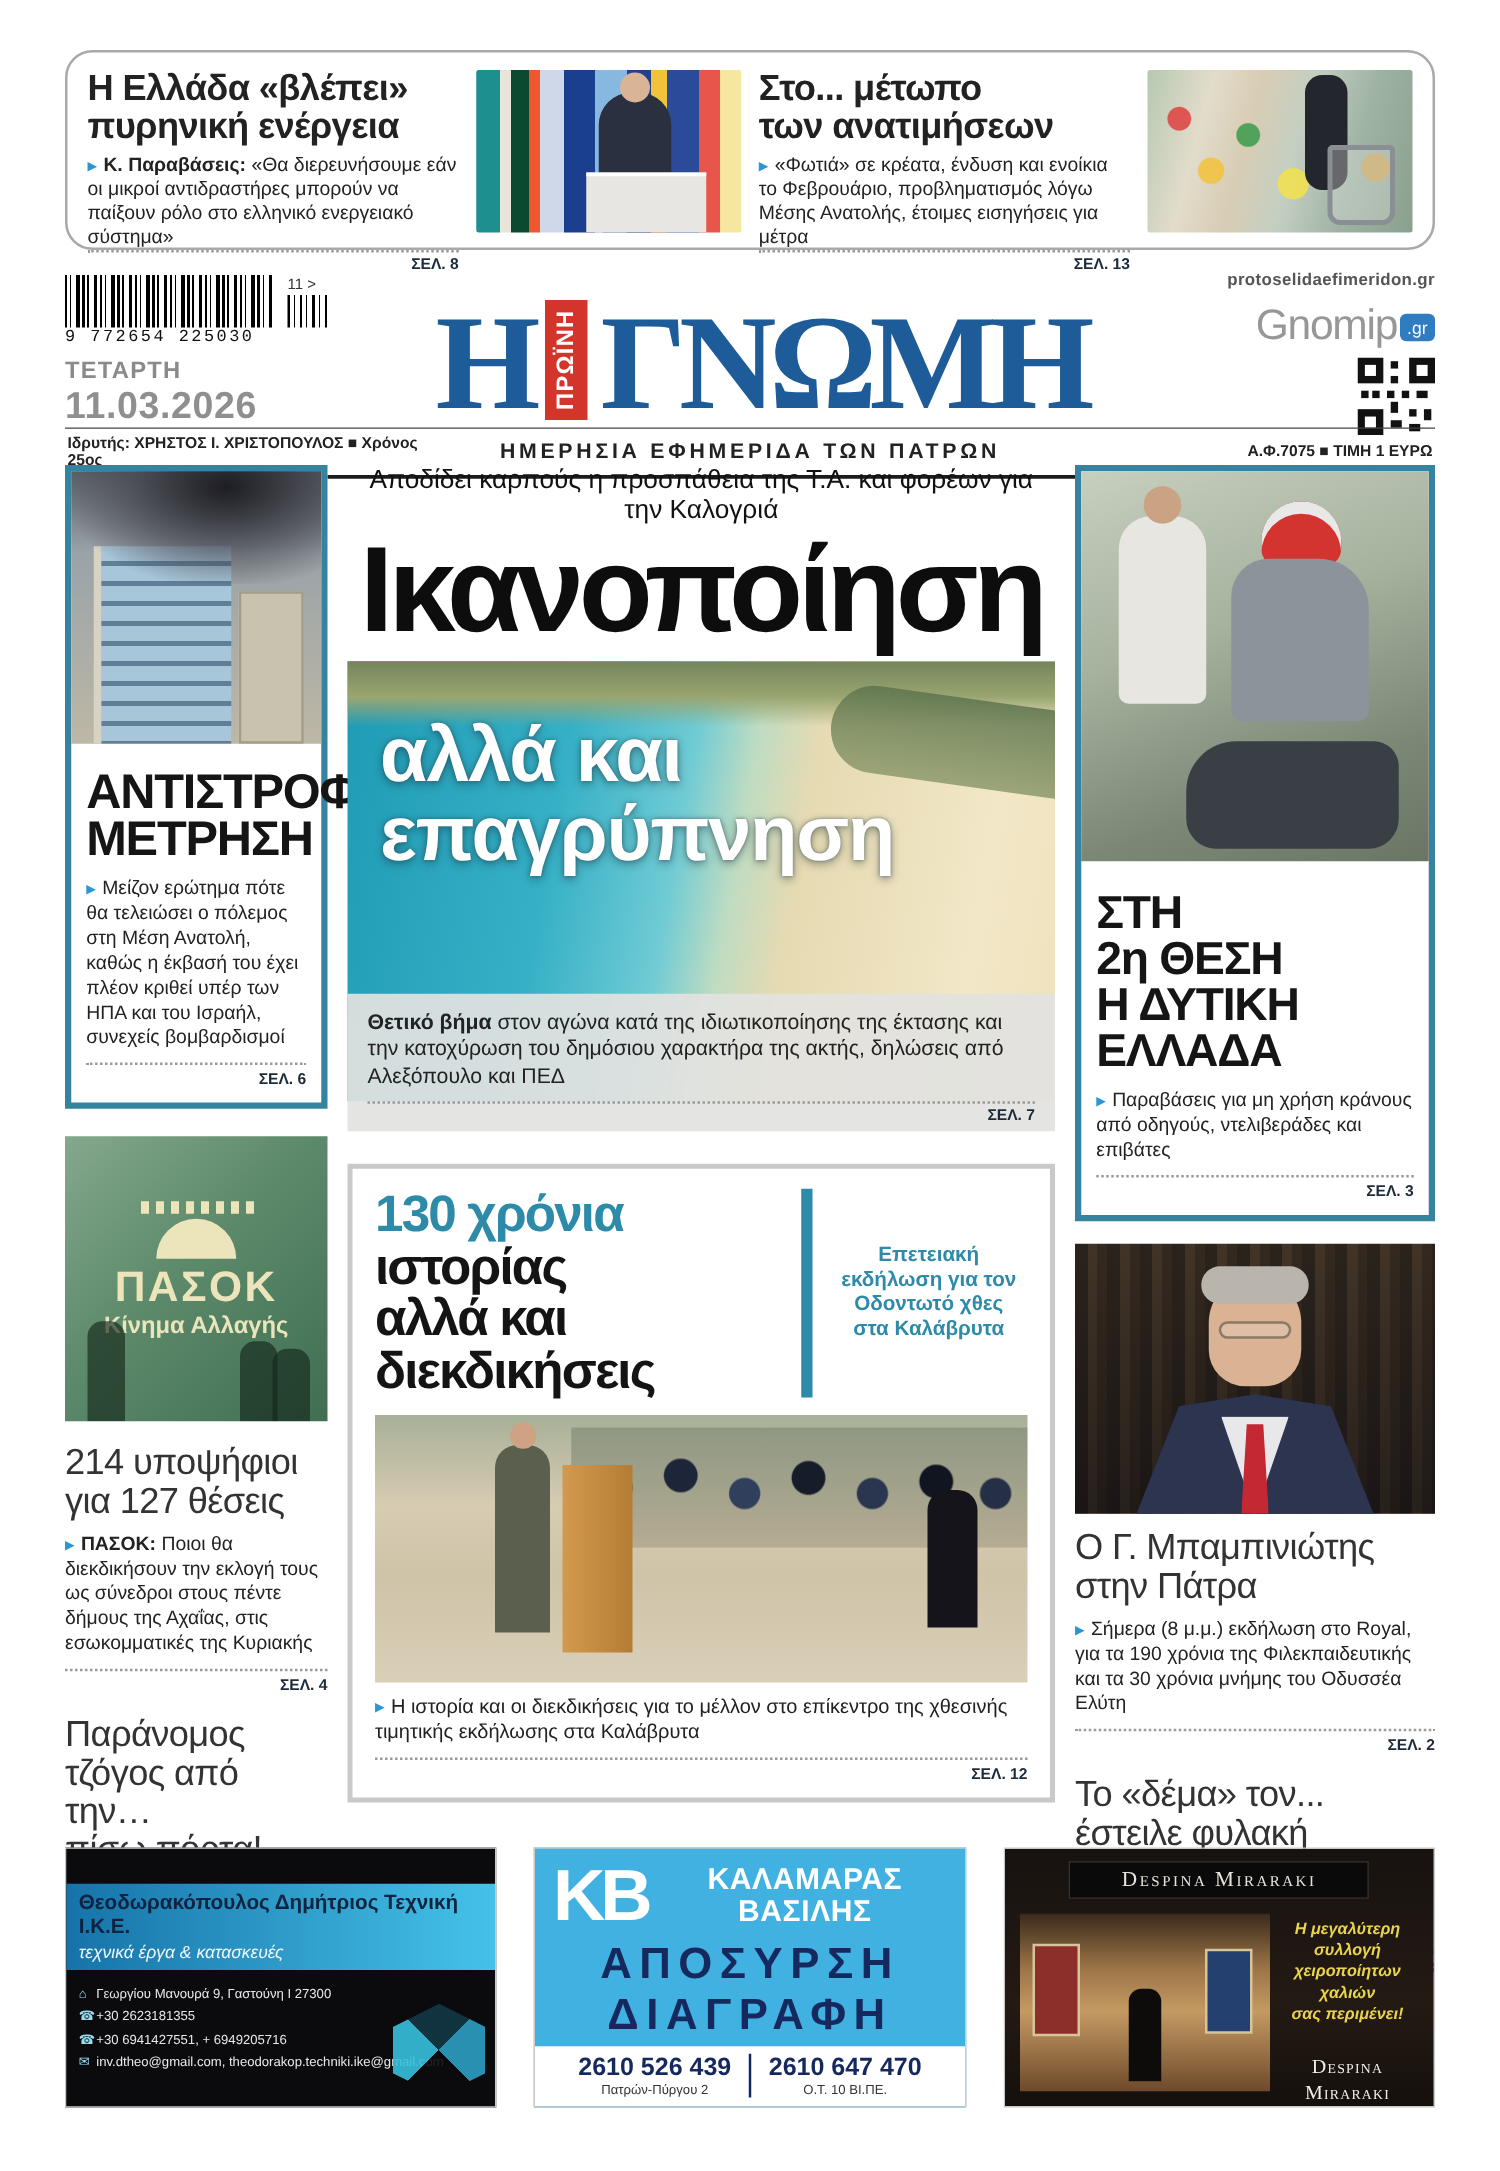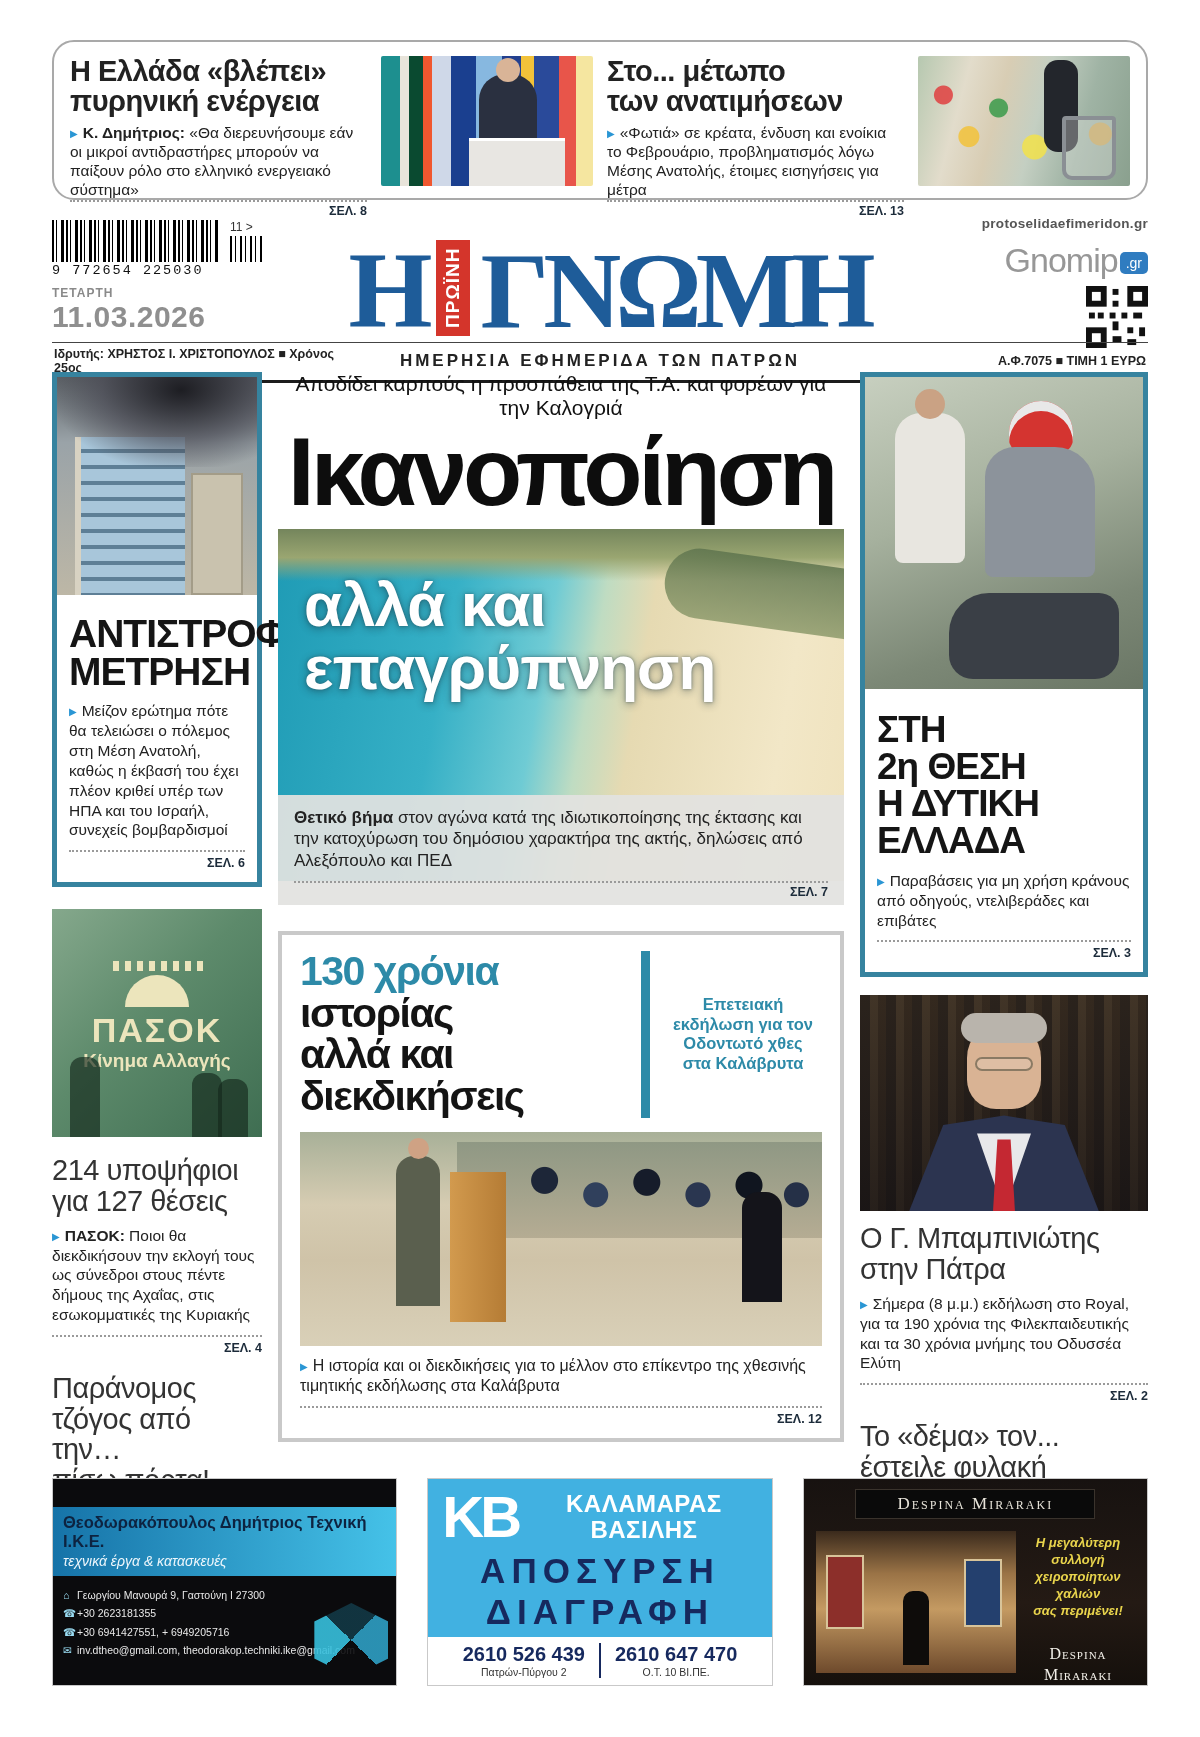--- a/index.html
+++ b/index.html
@@ -34,21 +34,21 @@
   .masthead { position:absolute; left:52px; top:214px; width:1096px; height:126px; display:flex; }
   .mh-left { width:248px; padding-top:6px; }
   .barcode-row { display:flex; align-items:flex-start; gap:10px; }
   .barcode { width:168px; height:42px;
     background:repeating-linear-gradient(90deg,#000 0 2px,#fff 2px 4px,#000 4px 5px,#fff 5px 9px,#000 9px 12px,#fff 12px 14px); }
   .barcode-num { font-family:"Liberation Mono", monospace; font-size:13.5px; color:#111; letter-spacing:2px; margin-top:1px; }
   .mini-code { text-align:left; }
   .mini-code .num { font-size:12px; color:#333; }
   .mini-bars { width:34px; height:26px; margin-top:2px;
     background:repeating-linear-gradient(90deg,#000 0 2px,#fff 2px 5px,#000 5px 6px,#fff 6px 10px); }
-  .day { font-size:12px; font-weight:700; color:#8a8a8a; letter-spacing:1px; margin-top:8px; }
+  .day { font-size:19px; font-weight:700; color:#8a8a8a; letter-spacing:1px; margin-top:8px; }
   .date { font-size:30px; font-weight:700; color:#8f8f8f; letter-spacing:0.5px; }
   .logo { flex:1; display:flex; align-items:flex-end; justify-content:center; gap:10px; padding-bottom:4px; }
   .logo-letter { font-family:"Liberation Serif", serif; font-weight:700; color:#1e5c99;
     font-size:108px; line-height:0.82; letter-spacing:-6px; }
   .logo-vert { width:34px; height:96px; background:#d4352b; color:#fff; display:flex; align-items:center; justify-content:center;
     writing-mode:vertical-rl; transform:rotate(180deg); font-size:19px; font-weight:700; letter-spacing:1px; }
   .mh-right { width:230px; text-align:right; padding-top:2px; }
   .site-top { font-size:13.5px; font-weight:700; color:#555; letter-spacing:0.3px; }
   .gnomip { margin-top:10px; font-size:34px; font-weight:400; color:#979797; letter-spacing:-1px; }
   .gnomip .tld { display:inline-block; background:#2f7cc0; color:#fff; font-size:14px; border-radius:5px; padding:3px 6px; vertical-align:middle; margin-left:2px; letter-spacing:0; }
@@ -185,21 +185,21 @@
 </head>
 <body>
 
 <div class="page">
 
   <div class="top-strip">
     <div class="teaser-txt">
       <div class="teaser-title pre">Η Ελλάδα «βλέπει»
 πυρηνική ενέργεια</div>
       <div class="teaser-lead">
-        <span class="arrow"></span><b>Κ. Δημήτριος:</b><span> «Θα διερευνήσουμε εάν οι μικροί αντιδραστήρες μπορούν να παίξουν ρόλο στο ελληνικό ενεργειακό σύστημα»</span>
+        <span class="arrow"></span><b>Κ. Παραβάσεις:</b><span> «Θα διερευνήσουμε εάν οι μικροί αντιδραστήρες μπορούν να παίξουν ρόλο στο ελληνικό ενεργειακό σύστημα»</span>
       </div>
       <div class="dots"></div>
       <div class="pref">ΣΕΛ. 8</div>
     </div>
     <div class="teaser-photo ph-flags">
       <div class="speaker"></div>
       <div class="podium"></div>
     </div>
     <div class="teaser-txt">
       <div class="teaser-title pre">Στο... μέτωπο

